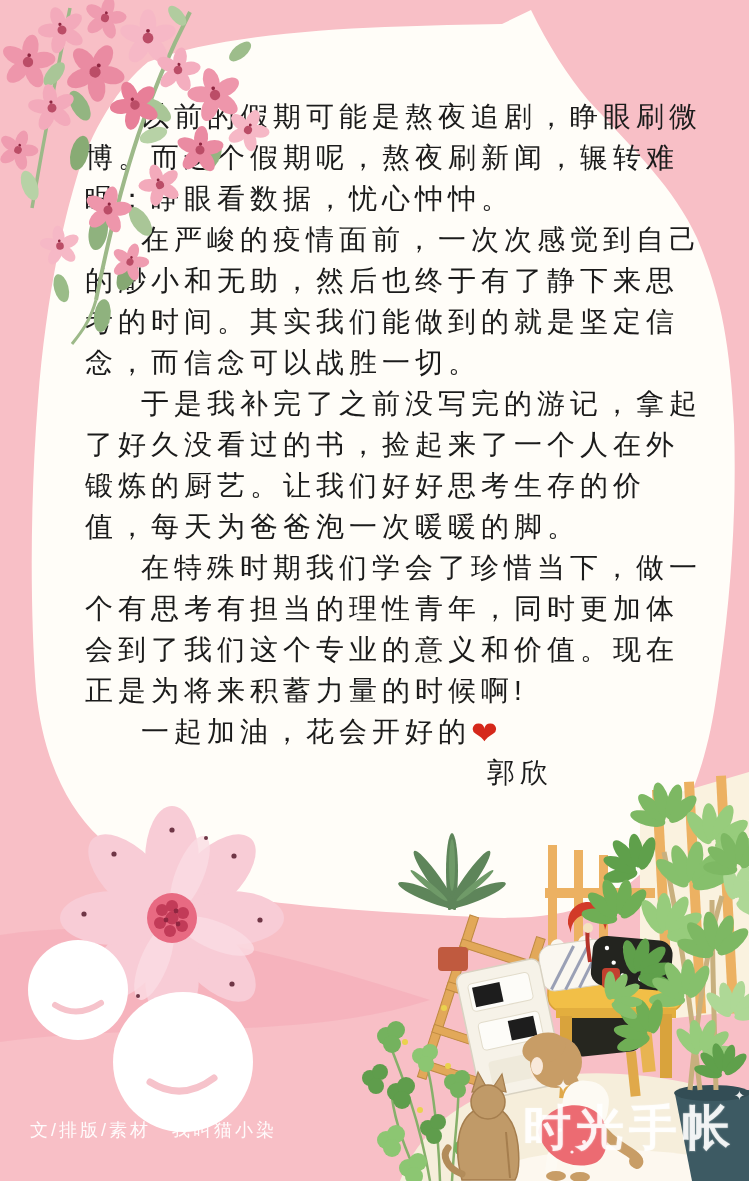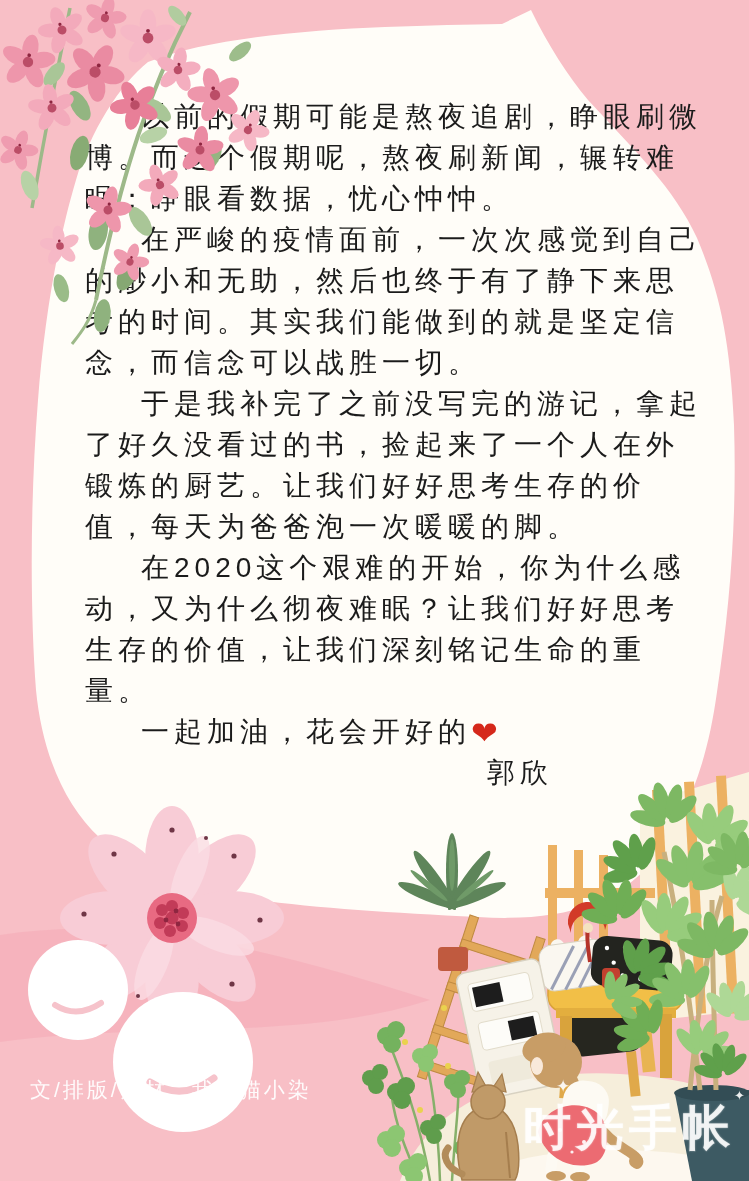--- a/index.html
+++ b/index.html
@@ -19,22 +19,22 @@
   .heart{
     color:#d5281b;font-size:32px;letter-spacing:0;
     vertical-align:-3px;line-height:1;
   }
   .signature{
     text-indent:0 !important;text-align:right;padding-right:152px;
   }
   .fg{z-index:3;}
   .bg{z-index:1;}
   .credit{
-    position:absolute;left:30px;top:1076px;z-index:5;
-    color:#ffffff;font-size:21px;letter-spacing:3px;opacity:.95;
+    position:absolute;left:30px;top:1118px;z-index:5;
+    color:#ffffff;font-size:18px;letter-spacing:3px;opacity:.95;
   }
   .brand{
     position:absolute;left:523px;top:1096px;z-index:5;
     color:rgba(255,255,255,.86);font-size:48px;font-weight:bold;
     letter-spacing:5px;text-shadow:0 0 2px rgba(255,255,255,.5);
   }
   .sparkle{
     position:absolute;z-index:5;color:rgba(255,255,255,.9);
   }
   .sparkle.s1{left:556px;top:1076px;font-size:17px;}
@@ -130,21 +130,21 @@
     <g fill="#ffffff">
       <circle cx="183" cy="1062" r="70"></circle>
       <path d="M150,1082 q32,20 64,-4" stroke="#f6c3cb" stroke-width="7" fill="none" stroke-linecap="round"></path>
     </g>
   </svg>
 
   <div class="letter-text">
     <p>以前的假期可能是熬夜追剧，睁眼刷微博。而这个假期呢，熬夜刷新闻，辗转难眠；睁眼看数据，忧心忡忡。</p>
     <p>在严峻的疫情面前，一次次感觉到自己的渺小和无助，然后也终于有了静下来思考的时间。其实我们能做到的就是坚定信念，而信念可以战胜一切。</p>
     <p>于是我补完了之前没写完的游记，拿起了好久没看过的书，捡起来了一个人在外锻炼的厨艺。让我们好好思考生存的价值，每天为爸爸泡一次暖暖的脚。</p>
-    <p>在2020这个艰难的开始，你为什么感动，又为什么彻夜难眠？让我们好好思考生存的价值，让我们深刻铭记生命的重量。</p>
+    <p>在特殊时期我们学会了珍惜当下，做一个有思考有担当的理性青年，同时更加体会到了我们这个专业的意义和价值。现在正是为将来积蓄力量的时候啊!</p>
     <p class="closing">
       <span>一起加油，花会开好的</span><span class="heart">❤</span>
     </p>
     <p class="signature">郭欣</p>
   </div>
 
   <svg class="layer fg" width="749" height="1181" viewBox="0 0 749 1181">
 
     <g>
       <path d="M190,12 C150,90 122,170 96,300" stroke="#9db989" stroke-width="4" fill="none"></path>

